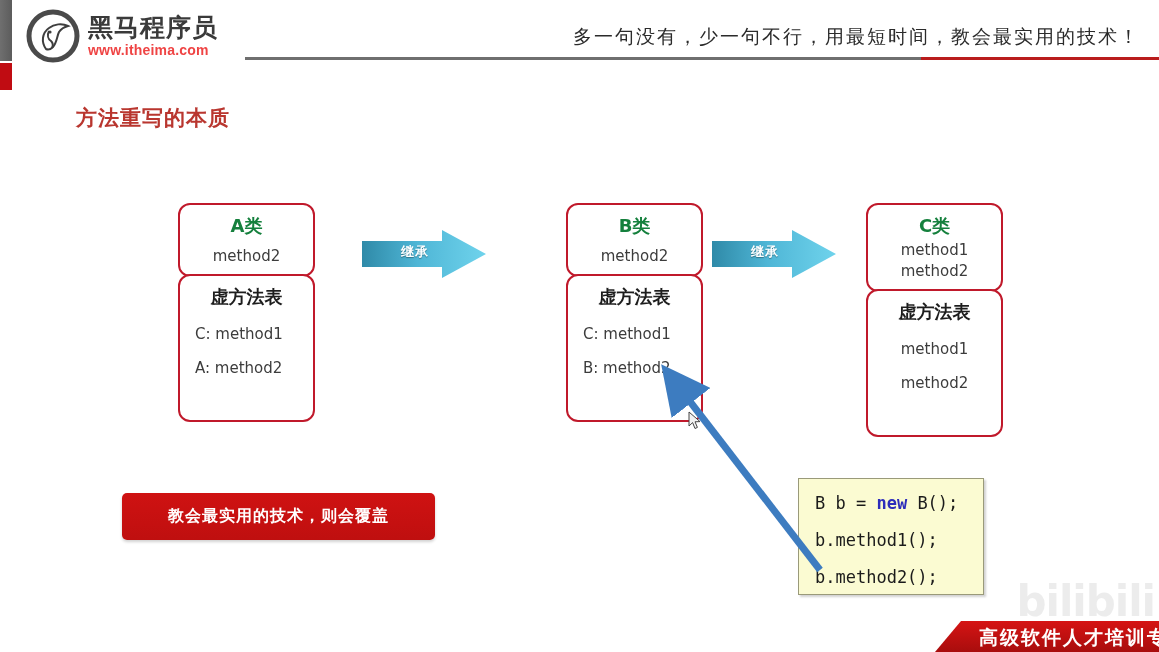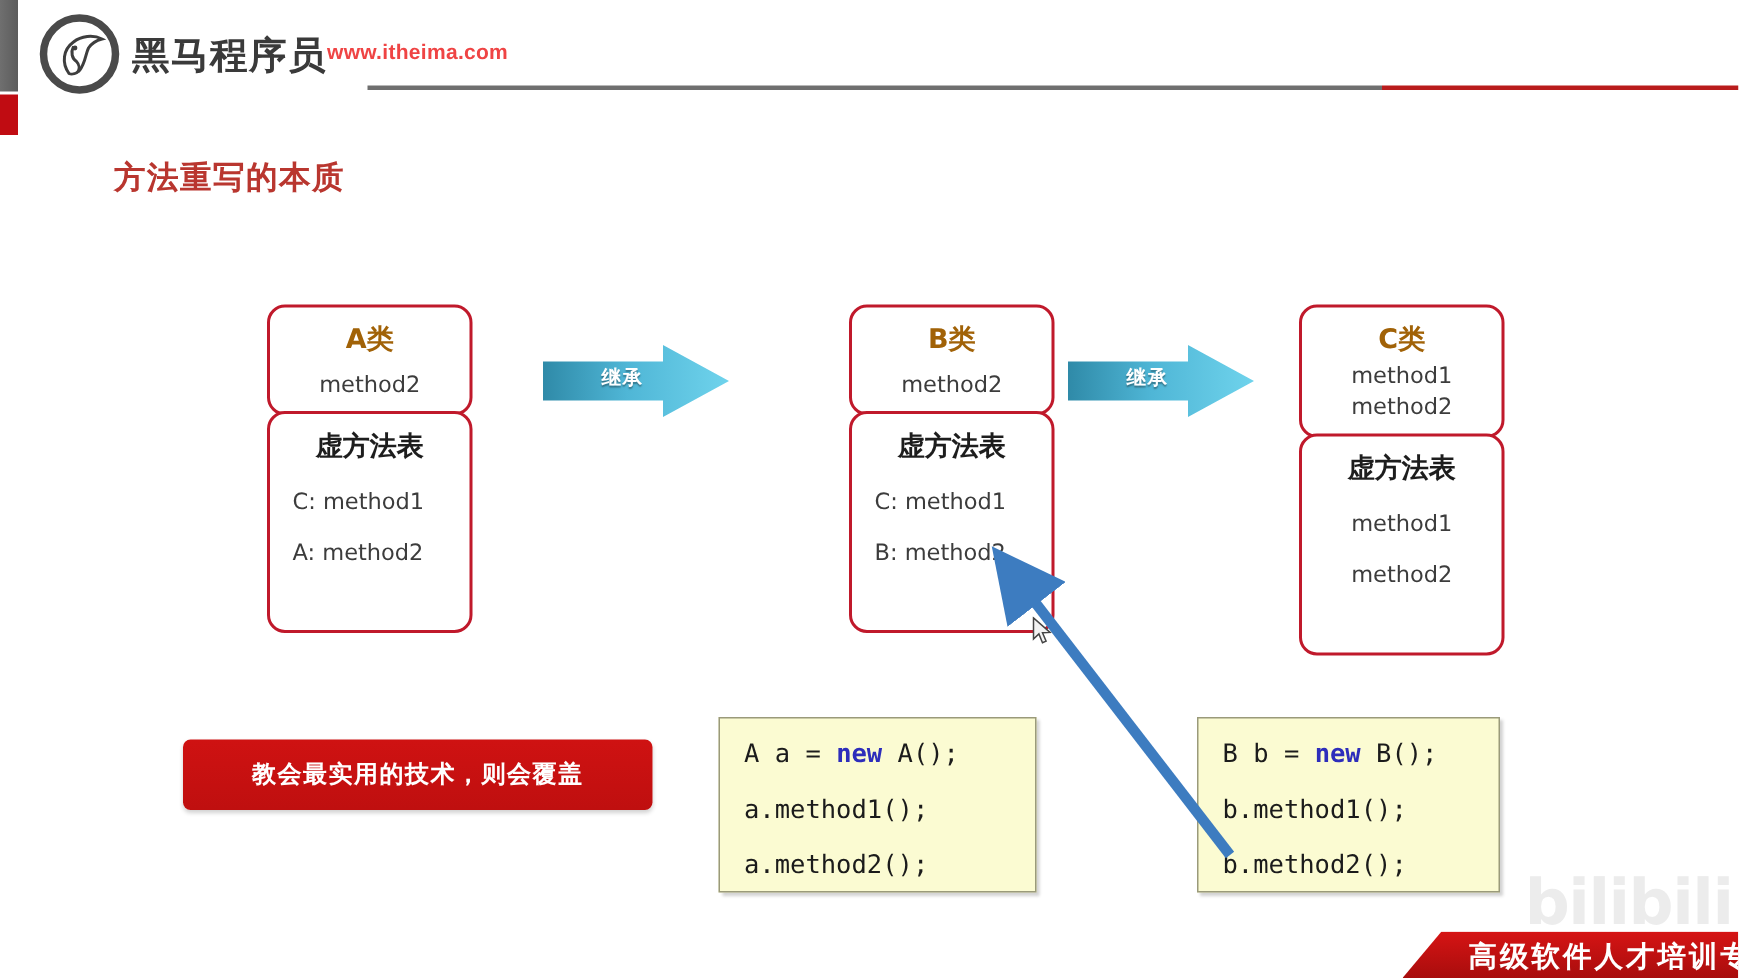--- a/index.html
+++ b/index.html
@@ -12,42 +12,42 @@
 
   
   .edge-gray{position:absolute;left:0;top:0;width:12px;height:61px;
     background:linear-gradient(90deg,#6f6f6f,#5c5c5c);}
   .edge-red{position:absolute;left:0;top:63px;width:12px;height:27px;
     background:#c00c12;}
 
   
   .logo-wrap{position:absolute;left:26px;top:9px;display:flex;align-items:center;gap:8px;}
   .logo-mark{width:54px;height:54px;}
-  .logo-text{display:flex;line-height:1;}
+  .logo-text{display:flex;flex-direction:column;line-height:1;}
   .logo-cn{font-size:25px;font-weight:bold;color:#3a3a3a;letter-spacing:1px;
     font-family:"DejaVu Sans","Liberation Sans",sans-serif;}
   .logo-url{font-size:14px;font-weight:bold;color:#ef4444;margin-top:3px;letter-spacing:.2px;}
 
   .tagline{position:absolute;left:440px;top:24px;width:700px;text-align:right;
     font-family:"DejaVu Serif","Liberation Serif",serif;
     font-size:19px;color:#2b2b2b;letter-spacing:2px;white-space:nowrap;}
 
   .rule{position:absolute;left:245px;top:57px;width:914px;height:3px;
     background:linear-gradient(90deg,#6f6f6f 0%,#6f6f6f 74%,#b91c1c 74%,#b91c1c 100%);}
 
   
   .title{position:absolute;left:76px;top:104px;font-size:21px;font-weight:bold;
     color:#b9362f;letter-spacing:1px;
     font-family:"DejaVu Sans","Liberation Sans",sans-serif;}
 
   
   .class-box{position:absolute;width:137px;}
   .cb-head{border:2px solid #c0192b;border-radius:12px;background:#fff;
     box-sizing:border-box;padding:9px 4px 10px;text-align:center;}
-  .cb-title{font-size:18px;font-weight:bold;color:#a16207;
+  .cb-title{font-size:18px;font-weight:bold;color:#15803d;
     font-family:"DejaVu Sans","Liberation Sans",sans-serif;}
   .cb-m{font-size:15px;color:#3c3c3c;margin-top:9px;
     font-family:"DejaVu Sans","Liberation Sans",sans-serif;}
   .cb-m.tight{margin-top:3px;}
   .cb-body{border:2px solid #c0192b;border-radius:12px;background:#fff;
     box-sizing:border-box;margin-top:-3px;padding:9px 8px 12px;}
   .cb-sub{font-size:18px;font-weight:bold;color:#1d1d1d;text-align:center;
     font-family:"DejaVu Sans","Liberation Sans",sans-serif;}
   .cb-row{font-size:15px;color:#3c3c3c;margin-top:16px;
     font-family:"DejaVu Sans","Liberation Sans",sans-serif;}
@@ -113,20 +113,21 @@
         <path d="M23 22 C21 26 22 30 25 32 C27 34 27 37 26 39" fill="none" stroke="#3e3e3e" stroke-width="2"></path>
         <circle cx="24" cy="23" r="1.6" fill="#3e3e3e"></circle>
       </svg>
     </span>
     <span class="logo-text">
       <span class="logo-cn">黑马程序员</span>
       <span class="logo-url">www.itheima.com</span>
     </span>
   </div>
 
+  <div class="tagline">多一句没有，少一句不行，用最短时间，教会最实用的技术！</div>
   <div class="rule"></div>
 
   <div class="title">方法重写的本质</div>
 
   <div class="class-box" style="left:178px;top:203px;">
     <div class="cb-head">
       <div class="cb-title">A类</div>
       <div class="cb-m">method2</div>
     </div>
     <div class="cb-body" style="height:148px;">
@@ -186,27 +187,22 @@
       <div class="cb-sub">虚方法表</div>
       <div class="cb-row center">method1</div>
       <div class="cb-row center">method2</div>
     </div>
   </div>
 
   <div class="banner">
     <span>教会最实用的技术，则会覆盖</span>
   </div>
 
-  <div class="code" style="left:479px;top:478px;width:212px;height:117px;">
-    <div class="line"><span>A a = </span><span class="kw">new</span><span> A();</span></div>
-    <div class="line">a.method1();</div>
-    <div class="line">a.method2();</div>
-  </div>
-
-  <div class="code" style="left:798px;top:478px;width:202px;height:117px;">
+
+  <div class="code" style="left:798px;top:478px;width:186px;height:117px;">
     <div class="line"><span>B b = </span><span class="kw">new</span><span> B();</span></div>
     <div class="line">b.method1();</div>
     <div class="line">b.method2();</div>
   </div>
 
   <div class="blue-arrow">
     <svg width="280" height="240" viewBox="0 0 280 240">
       <defs>
         <marker id="bhead" markerWidth="7" markerHeight="7" refX="5.4" refY="3.5" orient="auto">
           <path d="M0 0 L7 3.5 L0 7 Z" fill="#3d7cc0"></path>

